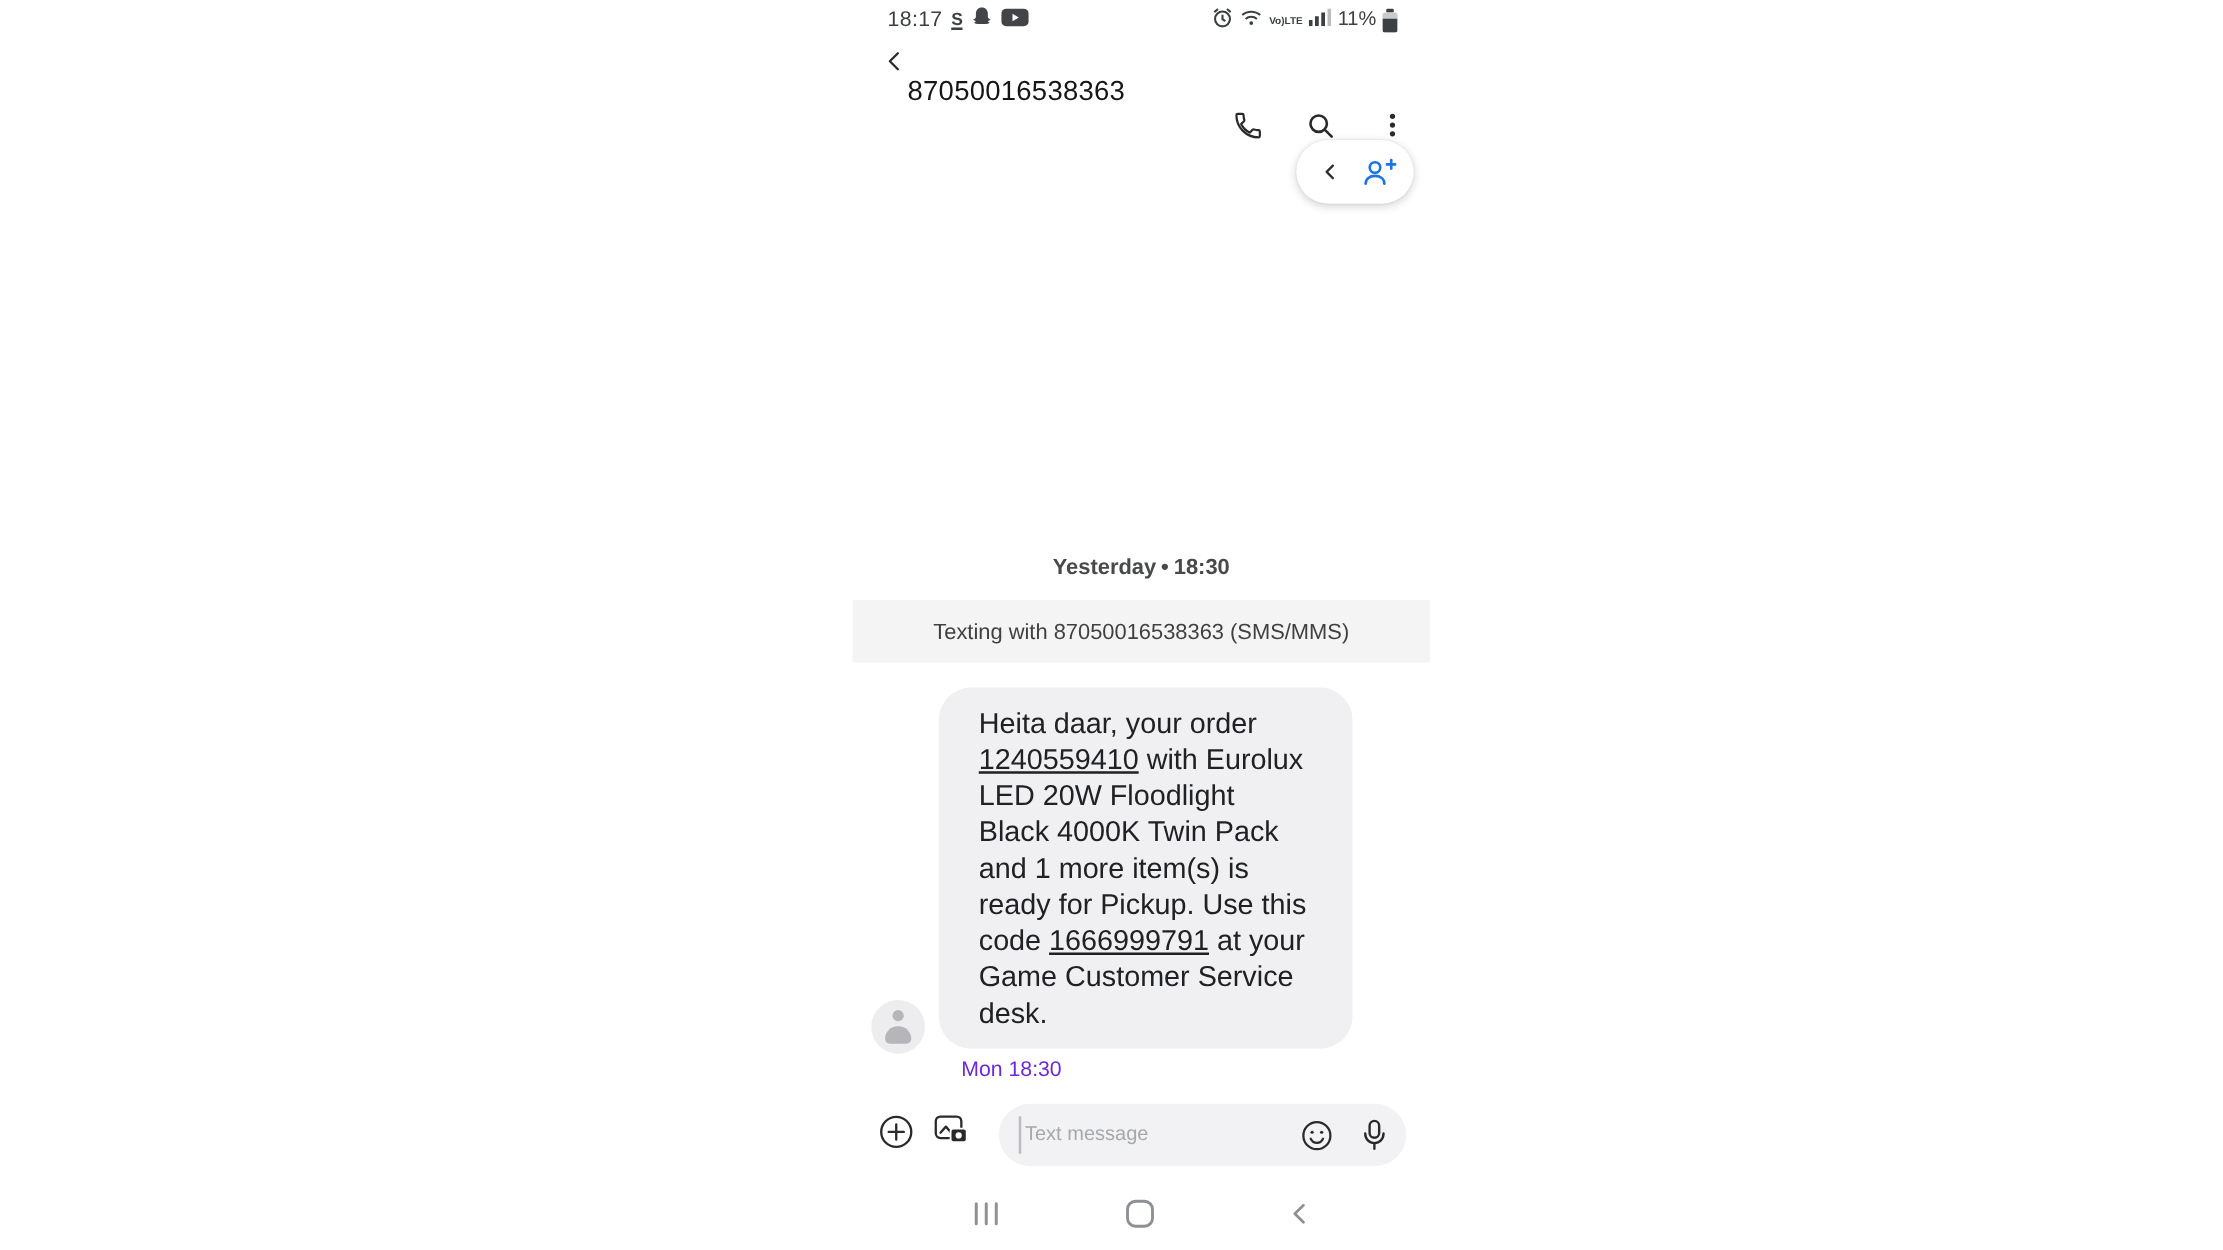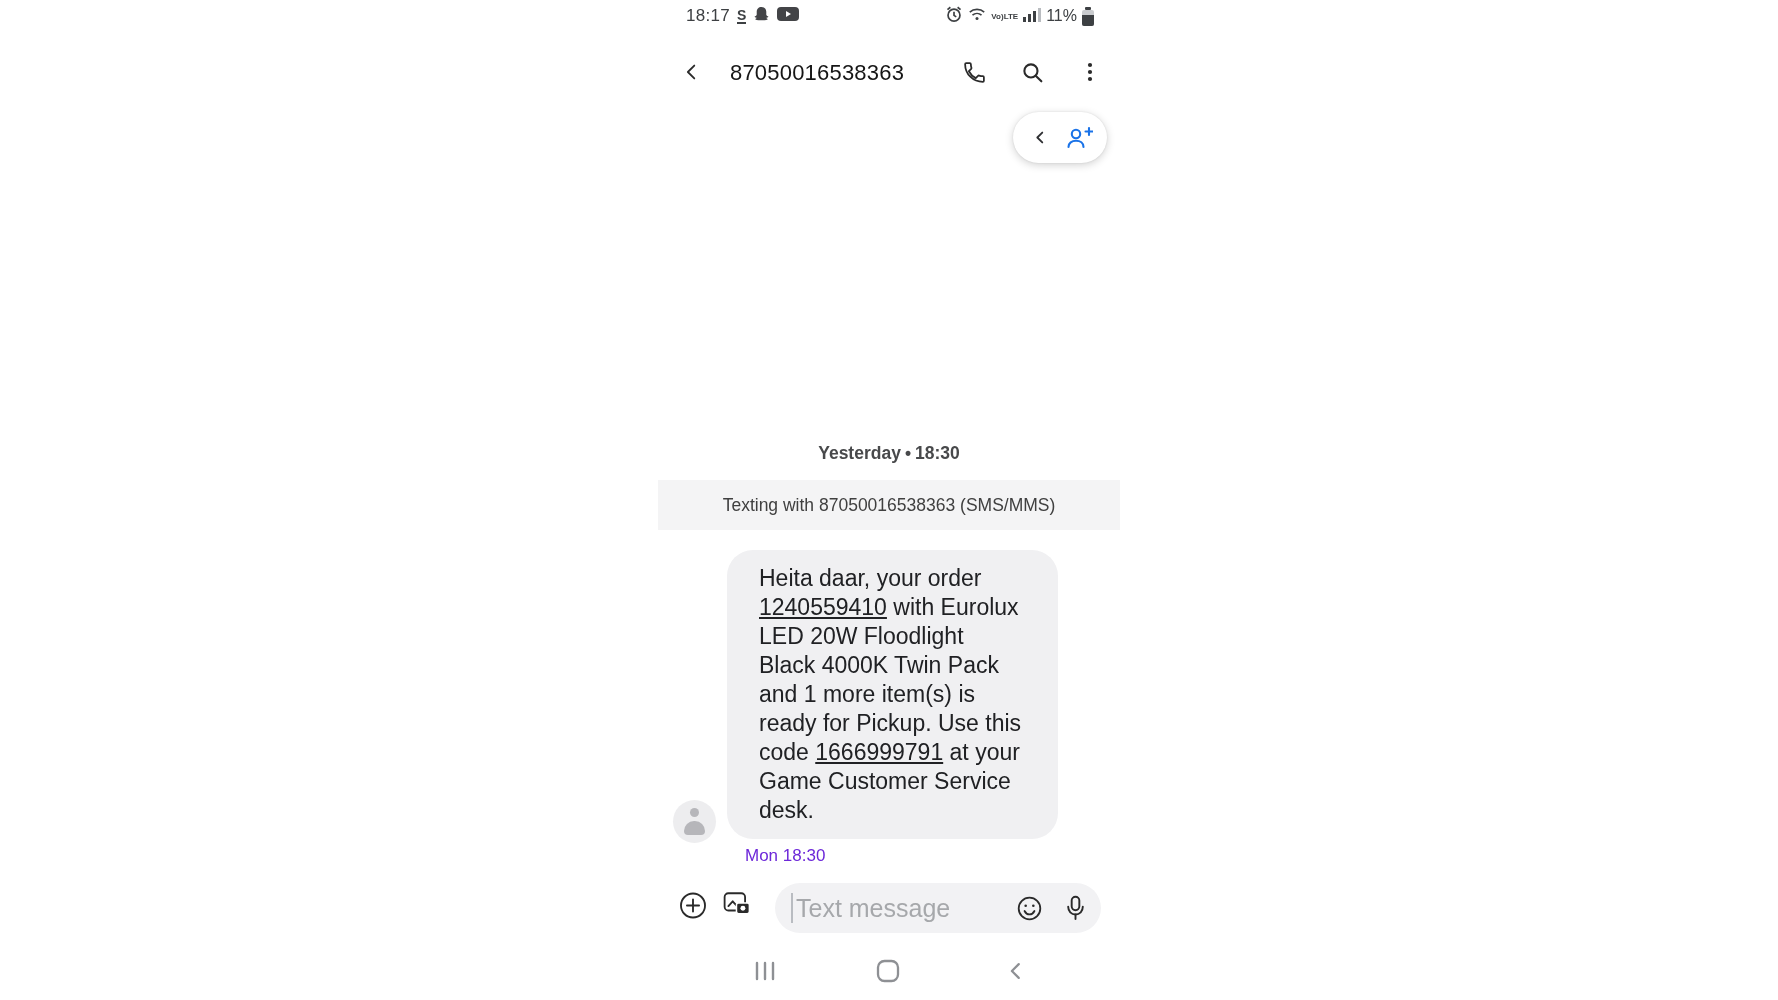--- a/index.html
+++ b/index.html
@@ -1,37 +1,37 @@
 <!DOCTYPE html>
 <html><head>
 <meta charset="utf-8">
 <style>
   * { margin:0; padding:0; box-sizing:border-box; }
   html,body { width:1778px; height:1000px; background:#ffffff; overflow:hidden;
               font-family:"Liberation Sans", sans-serif; }
-  .phone { position:absolute; left:658px; top:0; width:462px; height:884px; background:#fff; }
+  .phone { position:absolute; left:682px; top:0; width:462px; height:884px; background:#fff; }
 
   
   .status-bar { position:absolute; top:0; left:0; right:0; height:30px;
                 display:flex; align-items:center; padding:2px 26px 0 28px; color:#3d4043; }
   .sb-left { display:flex; align-items:center; gap:7px; }
   .sb-time { font-size:17px; letter-spacing:.3px; }
   .s-badge { font-size:14px; font-weight:700; border-bottom:2px solid #3d4043; line-height:14px; }
   .sb-right { margin-left:auto; display:flex; align-items:center; gap:5px; }
   .volte { display:flex; flex-direction:row; line-height:7px; font-size:8px; font-weight:700;
            color:#3d4043; text-align:center; }
   .sb-pct { font-size:16px; }
   .battery { position:relative; width:12px; height:19px; }
   .battery .nub { position:absolute; top:0; left:3px; width:6px; height:3px; background:#3d4043; border-radius:1px; }
   .battery .body { position:absolute; top:3px; left:0; width:12px; height:16px; background:#c9cbce; border-radius:2px; overflow:hidden; }
   .battery .fill { position:absolute; bottom:0; left:0; width:100%; height:66%; background:#3d4043; }
 
   
   .app-header { position:absolute; top:38px; left:0; right:0; height:48px;
-                display:flex; align-items:flex-end; padding:0 16px 0 20px; }
+                display:flex; align-items:flex-start; padding:0 16px 0 20px;flex-direction:column; }
   .hdr-title { font-size:22px; color:#161616; margin-left:24px; letter-spacing:.2px; }
   .hdr-actions { margin-left:auto; display:flex; align-items:center; gap:30px; }
   .icon-btn { display:flex; align-items:center; justify-content:center; width:28px; height:28px; }
 
   
   .assist-pill { position:absolute; top:112px; left:355px; width:94px; height:51px;
                  background:#fff; border-radius:26px;
                  box-shadow:0 2px 8px rgba(0,0,0,.18), 0 0 2px rgba(0,0,0,.10);
                  display:flex; align-items:center; justify-content:space-between; padding:0 14px 0 13px; }
 
@@ -59,21 +59,21 @@
   .msg-time { position:absolute; top:846px; left:87px; font-size:17px; color:#6d28d9; }
 
   
   .composer { position:absolute; top:880px; left:0; right:0; height:54px; }
   .comp-plus { position:absolute; left:21px; top:11px; }
   .comp-gallery { position:absolute; left:65px; top:10px; }
   .comp-pill { position:absolute; left:117px; top:3px; width:326px; height:50px;
                background:#f2f2f4; border-radius:25px; display:flex; align-items:center; padding:0 12px 0 16px; }
   .cursor { width:2px; height:30px; background:#b9bcc1; margin-right:3px; }
   .comp-input { flex:1; border:none; outline:none; background:transparent;
-                font-family:"Liberation Sans", sans-serif; font-size:25px; color:#4c1d95; min-width:0; }
+                font-family:"Liberation Sans", sans-serif; font-size:16px; color:#4c1d95; min-width:0; }
   .comp-input::placeholder { color:#a6a8ab; opacity:1; }
   .comp-pill .icon-btn { flex:none; }
   .smiley-btn { margin-right:18px; }
 
   
   .nav-bar { position:absolute; top:948px; left:0; right:0; height:46px; }
   .nav-btn { position:absolute; top:10px; width:28px; height:26px;
              display:flex; align-items:center; justify-content:center; }
   .nav-recents { left:93px; }
   .nav-home { left:216px; }

